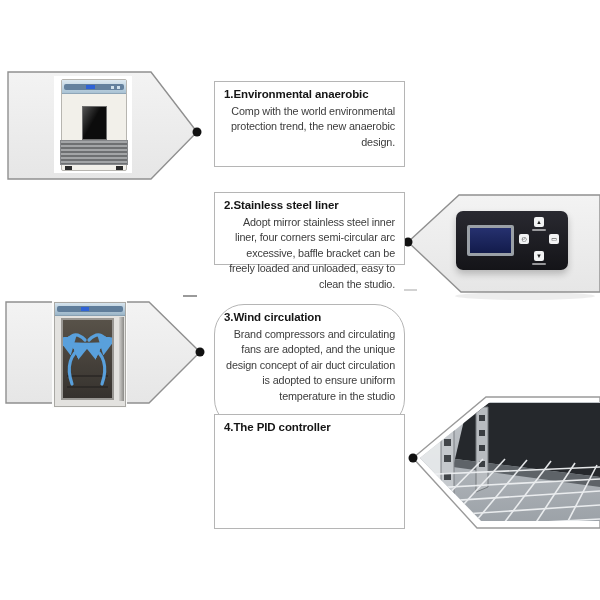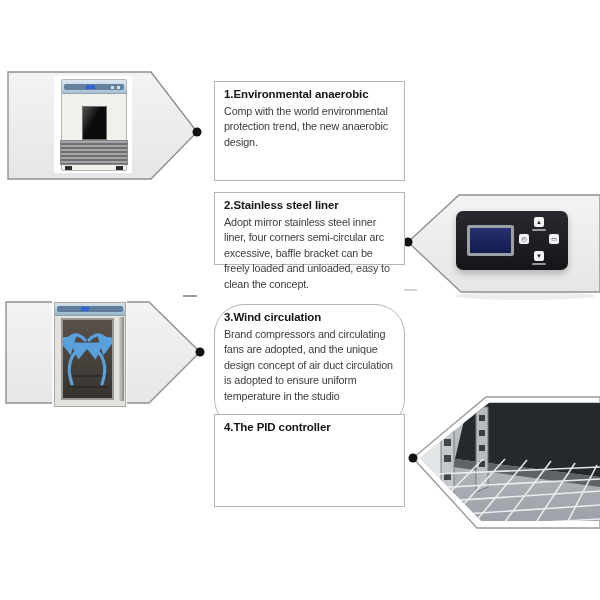--- a/index.html
+++ b/index.html
@@ -3,26 +3,26 @@
 <meta charset="utf-8">
 <style>
   html,body{margin:0;padding:0;background:#ffffff;}
   .canvas{position:relative;width:600px;height:600px;background:#ffffff;overflow:hidden;
           font-family:"Liberation Sans","DejaVu Sans",sans-serif;}
   .layer{position:absolute;left:0;top:0;}
 
   
   .fbox{position:absolute;left:214px;width:191px;background:#ffffff;
         border:1.5px solid #b5b5b5;box-sizing:border-box;padding:5px 9px 0 9px;}
-  .fbox-1{top:81px;height:100px;}
+  .fbox-1{top:81px;height:86px;}
   .fbox-2{top:192px;height:73px;}
   .fbox-3{top:304px;height:125px;border-radius:30px;}
-  .fbox-4{top:414px;height:93px;}
+  .fbox-4{top:414px;height:115px;}
   .ftitle{font-size:11.5px;font-weight:bold;color:#151515;line-height:15px;margin-bottom:2px;letter-spacing:-0.1px;}
-  .fbody{font-size:10.8px;color:#3c3c3c;line-height:15.4px;letter-spacing:-0.15px;}
+  .fbody{font-size:10.8px;color:#3c3c3c;line-height:15.4px;letter-spacing:-0.15px;text-align:right;}
 
   
   .photo1{position:absolute;left:54px;top:76px;width:78px;height:97px;background:#ffffff;}
   .photo1 *{position:absolute;}
   .m1{left:7px;top:3px;width:64px;height:90px;background:#f2f0ea;border:1px solid #b7b5b0;border-radius:2px;}
   .m1-panel{left:0;right:0;top:0;height:13px;background:linear-gradient(#dde9f1,#a9c2d4);border-bottom:1px solid #8fa6b8;}
   .m1-band{left:2px;right:2px;top:4px;height:6px;background:#64819e;border-radius:2px;}
   .m1-disp{left:22px;top:1px;width:9px;height:4px;background:#2f63d6;}
   .m1-k1{right:10px;top:1.5px;width:3px;height:3px;background:#cfe0ec;}
   .m1-k2{right:4px;top:1.5px;width:3px;height:3px;background:#cfe0ec;}
@@ -192,21 +192,21 @@
       </g>
     </svg>
   </div>
 
   <div class="fbox fbox-1">
     <div class="ftitle">1.Environmental anaerobic</div>
     <div class="fbody">Comp with the world environmental protection trend, the new anaerobic design.</div>
   </div>
   <div class="fbox fbox-2">
     <div class="ftitle">2.Stainless steel liner</div>
-    <div class="fbody">Adopt mirror stainless steel inner liner, four corners semi-circular arc excessive, baffle bracket can be freely loaded and unloaded, easy to clean the concept.</div>
+    <div class="fbody">Adopt mirror stainless steel inner liner, four corners semi-circular arc excessive, baffle bracket can be freely loaded and unloaded, easy to clean the studio.</div>
   </div>
   <div class="fbox fbox-3">
     <div class="ftitle">3.Wind circulation</div>
     <div class="fbody">Brand compressors and circulating fans are adopted, and the unique design concept of air duct circulation is adopted to ensure uniform temperature in the studio</div>
   </div>
   <div class="fbox fbox-4">
     <div class="ftitle">4.The PID controller</div>
   </div>
 
 </div>

